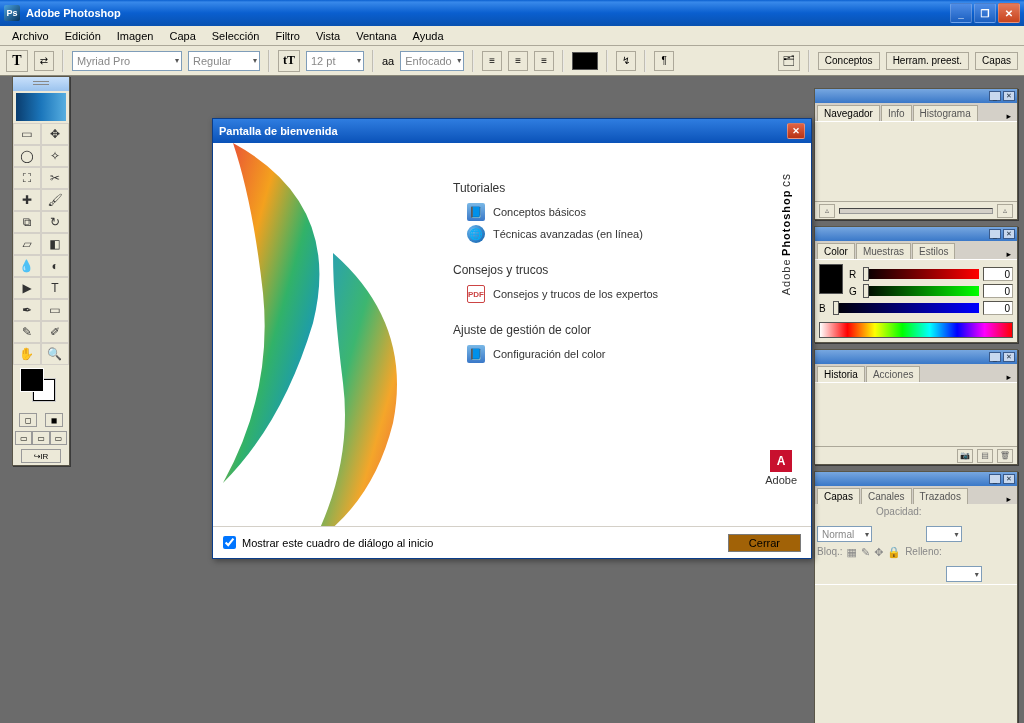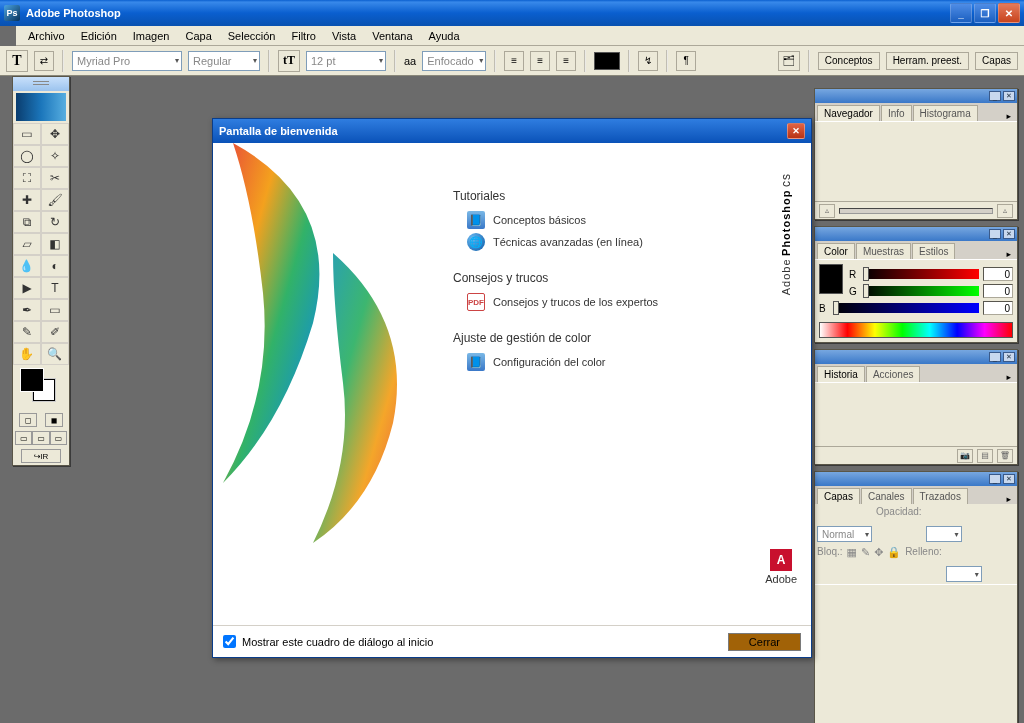--- a/index.html
+++ b/index.html
@@ -7,21 +7,21 @@
 
 
 .titlebar { height: 26px; background: linear-gradient(to bottom, #0a5fcf 0%, #3889ea 8%, #0a5fcf 50%, #0851b0 100%); display: flex; align-items: center; padding: 0 4px; color: white; font-weight: bold; }
 .titlebar .icon { width: 16px; height: 16px; background: linear-gradient(135deg,#4aa3df,#07325a); border-radius: 2px; margin-right: 6px; display:flex;align-items:center;justify-content:center;font-size:9px;font-weight:bold;color:#fff;}
 .titlebar .spacer { flex: 1; }
 .titlebar .winbtn { width: 22px; height: 20px; margin-left: 2px; border-radius: 2px; display: flex; align-items: center; justify-content: center; color: white; font-weight: bold; font-size: 10px; }
 .winbtn.min, .winbtn.max { background: linear-gradient(to bottom,#4f8de6,#1b5fc0); border:1px solid #fff3;}
 .winbtn.close { background: linear-gradient(to bottom,#e47a5a,#c8441e); border:1px solid #fff3;}
 
 
-.menubar { height: 20px; background: #ece9d8; display: flex; align-items: center; padding: 0 4px; border-bottom: 1px solid #aca899; margin-left: 16px; }
+.menubar { height: 20px; background: #ece9d8; display: flex; align-items: center; padding: 0 4px; border-bottom: 1px solid #aca899; }
 .menubar span { padding: 2px 8px; cursor: default; }
 
 
 .optionsbar { height: 30px; background: #ece9d8; display: flex; align-items: center; padding: 2px 6px; gap: 6px; border-bottom: 1px solid #8a887a; }
 .tool-icon { width: 22px; height: 22px; border: 1px solid #aca899; background: #ece9d8; display: flex; align-items: center; justify-content: center; font-family: 'Times New Roman'; font-size: 14px; font-weight: bold; }
 .dropdown { height: 20px; border: 1px solid #7f9db9; background: white; display: flex; align-items: center; padding: 0 4px; color: #888; font-size: 11px; position: relative; }
 .dropdown::after { content: "▾"; position: absolute; right: 2px; color: #555; font-size: 8px; }
 .divider { width: 2px; height: 22px; background: linear-gradient(to right,#aca899,#fff); margin: 0 2px; }
 .opt-btn { width: 20px; height: 20px; border: 1px solid #aca899; background: #ece9d8; display:flex;align-items:center;justify-content:center;font-size:10px;}
 .swatch-black { width: 26px; height: 18px; background: black; border: 1px solid #555; }
@@ -65,21 +65,21 @@
 .slider-val { width: 30px; height: 14px; border: 1px inset #aca899; background: white; text-align: right; padding: 0 2px; font-size: 10px; }
 .spectrum { height: 16px; margin-top: 4px; background: linear-gradient(to right,#fff,#f00,#ff0,#0f0,#0ff,#00f,#f0f,#f00); border: 1px solid #555;}
 .color-preview { width: 24px; height: 30px; background: black; border: 1px solid #555; float: left; margin-right: 6px;}
 
 
 .layer-ctrls { display:flex; gap:4px; padding:2px; font-size:10px; color:#888;}
 .layer-ctrls .dropdown{width:55px;height:16px;font-size:10px;margin-top:20px;}
 .layer-ctrls .lbl{font-size:10px;}
 
 
-.dialog { position: absolute; left: 212px; top: 42px; width: 600px; height: 540px; background: white; border: 1px solid #0a3d8a; box-shadow: 2px 2px 6px rgba(0,0,0,.4); display:flex;flex-direction:column;justify-content:space-between;}
+.dialog { position: absolute; left: 212px; top: 42px; width: 600px; height: 441px; background: white; border: 1px solid #0a3d8a; box-shadow: 2px 2px 6px rgba(0,0,0,.4); display:flex;flex-direction:column;justify-content:space-between;}
 .dialog-title { height: 24px; background: linear-gradient(to bottom,#2f7de0,#0a52b8); display: flex; align-items: center; padding: 0 6px; color: white; font-weight: bold; font-size: 12px; }
 .dialog-title .spacer { flex: 1; }
 .dialog-title .close { width: 18px; height: 16px; background: linear-gradient(#e06345,#b83315); border: 1px solid #fff5; color: white; display:flex;align-items:center;justify-content:center;font-size:9px;border-radius:2px;}
 .dialog-body { flex: 1; display: flex; position: relative; background: white; }
 .feather-art { width: 230px; position: relative; overflow: hidden; }
 .feather-art svg { position: absolute; top: 0; left: -20px; }
 .welcome-content { flex: 1; padding: 30px 10px; }
 .section-title { font-size: 12px; color: #333; margin-bottom: 8px; margin-top: 20px; }
 .link-row { display: flex; align-items: center; gap: 8px; margin: 4px 0 4px 14px; color: #333; font-size: 11px; }
 .link-icon { width: 18px; height: 18px; border-radius: 2px; display:flex;align-items:center;justify-content:center;font-size:11px;}
@@ -123,21 +123,21 @@
 </div>
 
 <div class="optionsbar">
   <div class="tool-icon">T</div>
   <div class="opt-btn">⇄</div>
   <div class="divider"></div>
   <div class="dropdown" style="width:110px">Myriad Pro</div>
   <div class="dropdown" style="width:72px">Regular</div>
   <div class="divider"></div>
   <div class="tool-icon" style="font-size:12px">tT</div>
-  <div class="dropdown" style="width:80px">12 pt</div>
+  <div class="dropdown" style="width:58px">12 pt</div>
   <div class="divider"></div>
   <span style="font-size:11px">aa</span>
   <div class="dropdown" style="width:64px">Enfocado</div>
   <div class="divider"></div>
   <div class="opt-btn">≡</div>
   <div class="opt-btn">≡</div>
   <div class="opt-btn">≡</div>
   <div class="divider"></div>
   <div class="swatch-black"></div>
   <div class="divider"></div>
@@ -343,21 +343,21 @@
                 <stop offset="40%" stop-color="#27ae60"></stop>
               <stop offset="70%" stop-color="#f39c12"></stop>
                 <stop offset="100%" stop-color="#e63e2f"></stop>
             </linearGradient>
           </defs>
           <path d="M40,0 Q150,60 120,180 Q90,280 30,340 Q80,250 70,150 Q60,60 40,0 Z" fill="url(#fg1)" opacity="0.95"></path>
           <path d="M140,110 Q220,180 200,280 Q180,360 120,400 Q160,320 150,240 Q140,160 140,110 Z" fill="url(#fg2)" opacity="0.9"></path>
         </svg>
       </div>
       <div class="welcome-content">
-        <div class="section-title" style="margin-top:16px">Tutoriales</div>
+        <div class="section-title" style="margin-top:8px">Tutoriales</div>
         <div class="link-row">
           <div class="link-icon book">📘</div>
           <span>Conceptos básicos</span>
         </div>
         <div class="link-row">
           <div class="link-icon globe">🌐</div>
           <span>Técnicas avanzadas (en línea)</span>
         </div>
 
         <div class="section-title">Consejos y trucos</div>

